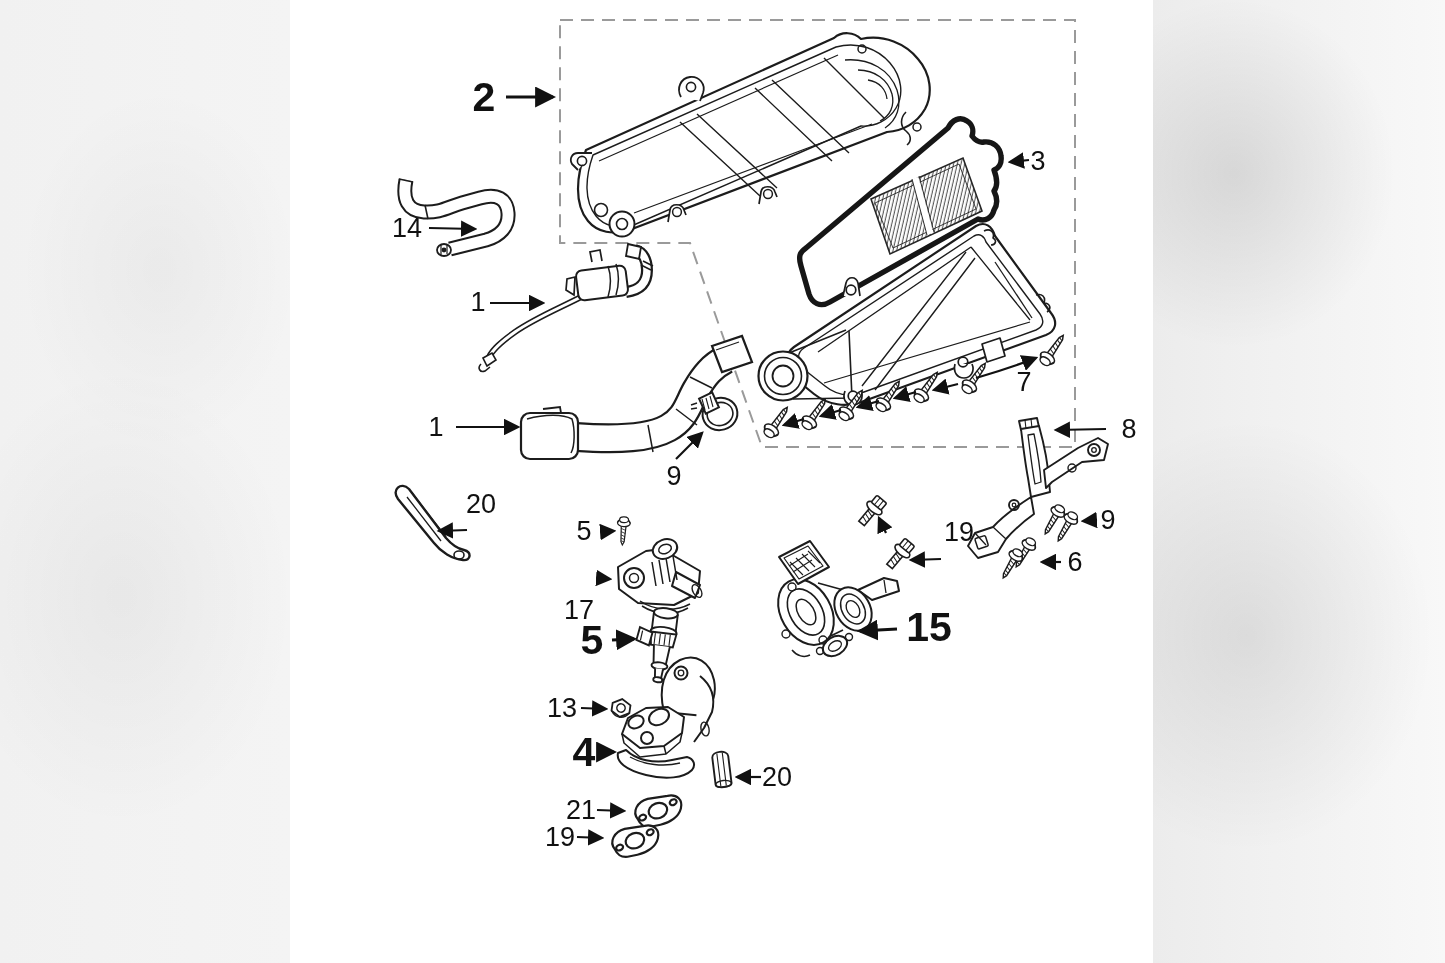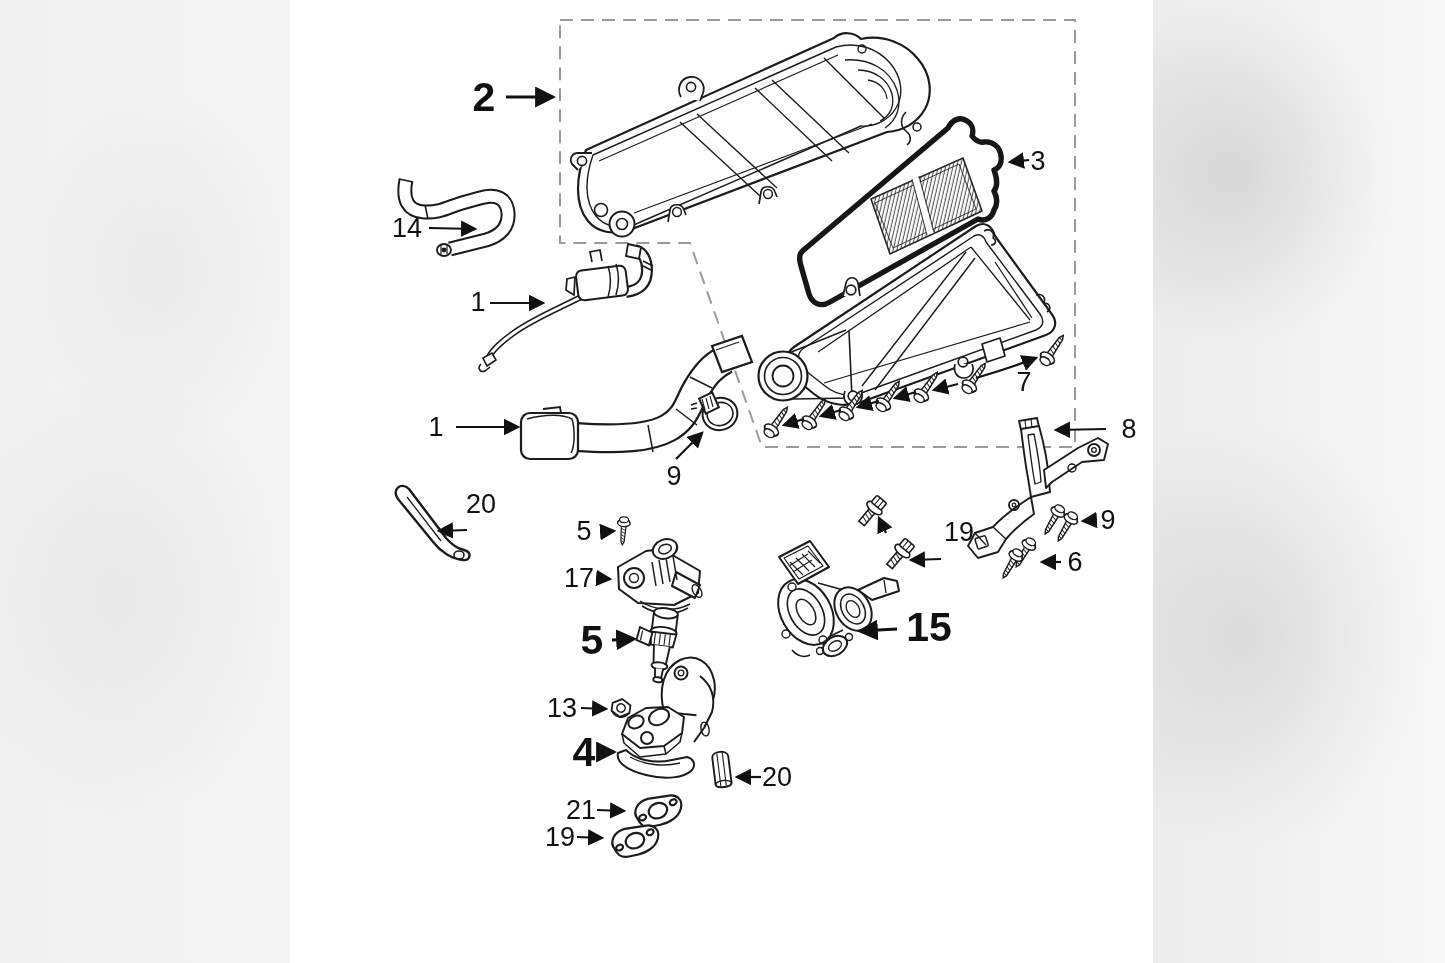--- a/index.html
+++ b/index.html
@@ -331,21 +331,21 @@
   <div class="co" style="left:478px;top:302px">1</div>
   <div class="co" style="left:436px;top:427px">1</div>
   <div class="co" style="left:674px;top:476px">9</div>
   <div class="co" style="left:1024px;top:382px">7</div>
   <div class="co" style="left:1129px;top:429px">8</div>
   <div class="co" style="left:1108px;top:520px">9</div>
   <div class="co" style="left:1075px;top:562px">6</div>
   <div class="co" style="left:959px;top:532px">19</div>
   <div class="co lg" style="left:929px;top:627px">15</div>
   <div class="co" style="left:584px;top:531px">5</div>
-  <div class="co" style="left:579px;top:578px">17</div>
+  <div class="co" style="left:579px;top:610px">17</div>
   <div class="co lg" style="left:592px;top:640px">5</div>
   <div class="co" style="left:562px;top:708px">13</div>
   <div class="co lg" style="left:584px;top:752px">4</div>
   <div class="co" style="left:777px;top:777px">20</div>
   <div class="co" style="left:581px;top:810px">21</div>
   <div class="co" style="left:560px;top:837px">19</div>
   <div class="co" style="left:481px;top:504px">20</div>
 </div>
 
 </body></html>

